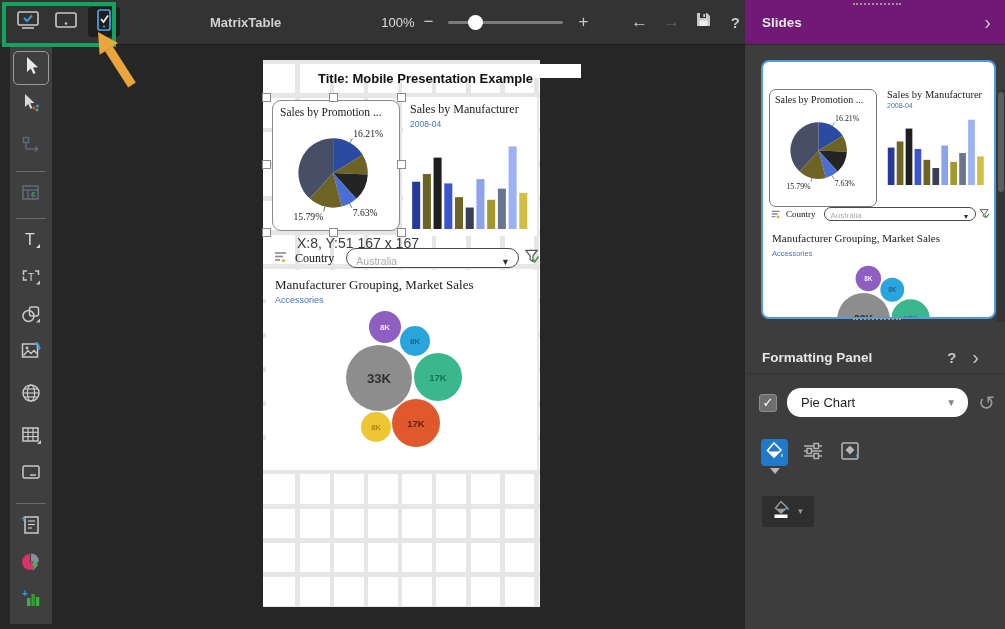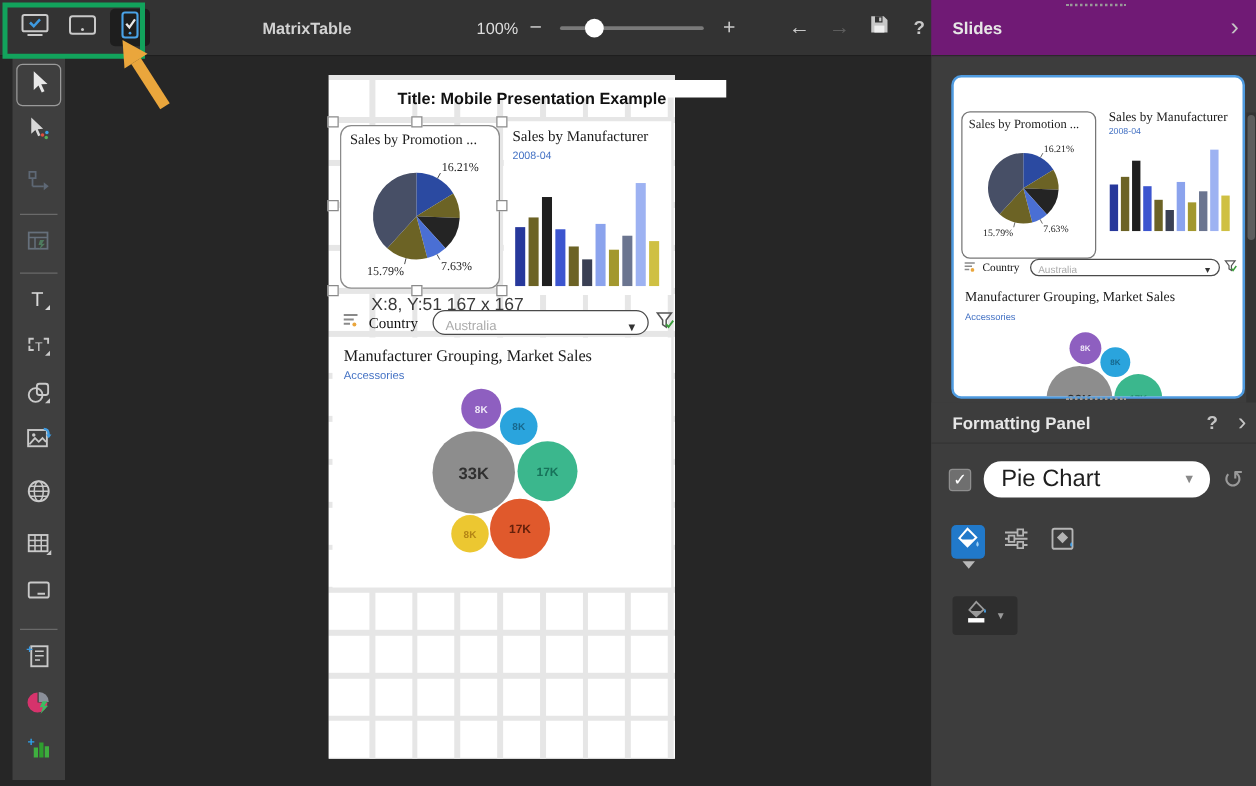--- a/index.html
+++ b/index.html
@@ -76,27 +76,27 @@
   .mini-country .country-dd { height:14px; width:152px; margin-left:8px; border-radius:7px; border-width:1px; }
   .mini-country .country-dd .val { font-size:8px; margin-left:6px; }
   .mini-country .dd-arrow { font-size:7px; margin-right:5px; }
   .mini-bubble-title { position:absolute; left:9px; top:170px; font-family:"Liberation Serif", serif; font-size:11px; color:#1a1a1a; }
   .mini-bubble-sub { position:absolute; left:9px; top:187px; font-size:7.5px; color:#4472c4; }
   .mini-bubble-svg { position:absolute; left:10px; top:199px; }
   .slides-scrollbar { position:absolute; right:0; top:45px; width:8px; height:277px; background:#343434; }
   .slides-scroll-thumb { position:absolute; right:1px; top:2px; width:6px; height:100px; background:#5d5d5d; border-radius:3px; cursor:pointer; }
 
   .fmt-panel { position:absolute; top:322px; left:0; width:260px; height:307px; background:#3d3d3d; }
-  .fmt-header { height:33px; display:flex; align-items:center; padding:0 8px 0 17px; border-bottom:1px solid #353535; }
+  .fmt-header { height:33px; display:flex; align-items:center; padding:0 26px 0 17px; border-bottom:1px solid #353535;margin-top:19px; }
   .fmt-header .panel-title { font-size:13.5px; }
   .fmt-help { color:#c4c4c4; font-weight:bold; font-size:15px; margin-right:16px; cursor:pointer; }
   .fmt-row { display:flex; align-items:center; margin:14px 10px 0 14px; }
   .checkbox { width:18px; height:18px; background:#6f6f6f; border:1px solid #8f8f8f; border-radius:3px; color:#fff; font-size:13px; line-height:16px; text-align:center; cursor:pointer; }
   .elem-dd { flex:1; margin:0 10px 0 10px; height:29px; background:#fff; border-radius:14px; display:flex; align-items:center; padding:0 12px 0 14px; cursor:pointer; }
-  .elem-dd .val { flex:1; color:#1e1e1e; font-size:19px; }
+  .elem-dd .val { flex:1; color:#1e1e1e; font-size:13px; }
   .elem-dd .dd-arrow { color:#888; font-size:10px; margin:0; }
   .reset-icon { color:#9a9a9a; font-size:20px; cursor:pointer; }
   .tab-row { display:flex; align-items:center; gap:11px; margin:22px 0 0 16px; }
   .fmt-tab { width:27px; height:27px; border-radius:4px; display:flex; align-items:center; justify-content:center; cursor:pointer; position:relative; }
   .fmt-tab.active { background:#2179ca; }
   .fmt-tab.active::after { content:""; position:absolute; left:9px; bottom:-8px; border-left:5px solid transparent; border-right:5px solid transparent; border-top:6px solid #b9b9b9; }
   .bg-row { display:flex; align-items:center; margin:30px 12px 0 17px; }
   .bg-label { flex:1; color:#a8a8a8; font-size:13px; }
   .color-btn { width:52px; height:31px; background:#2e2e2e; border-radius:3px; display:flex; align-items:center; justify-content:center; gap:5px; cursor:pointer; }
 

